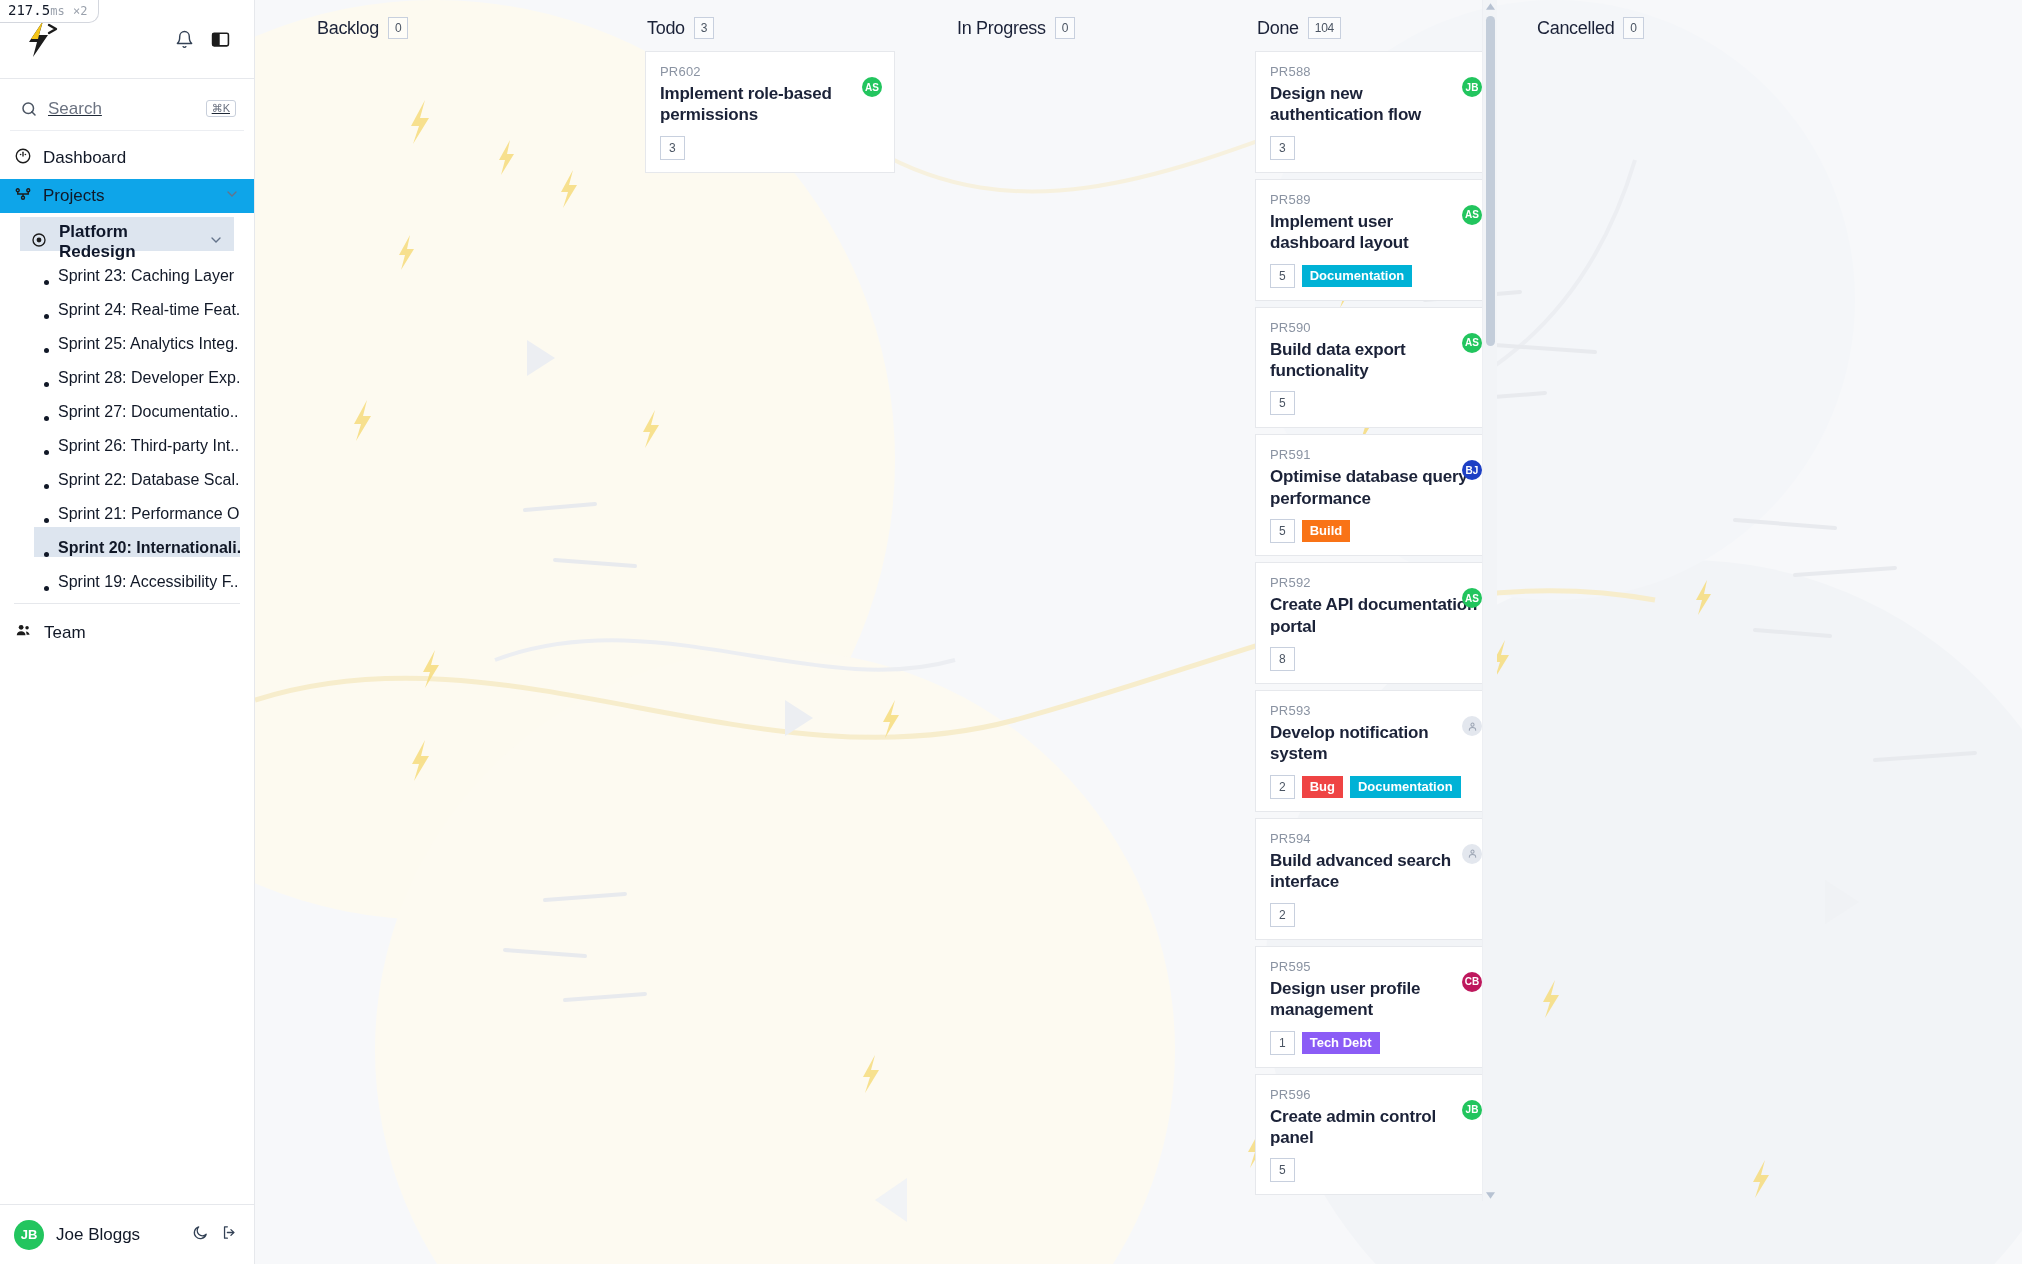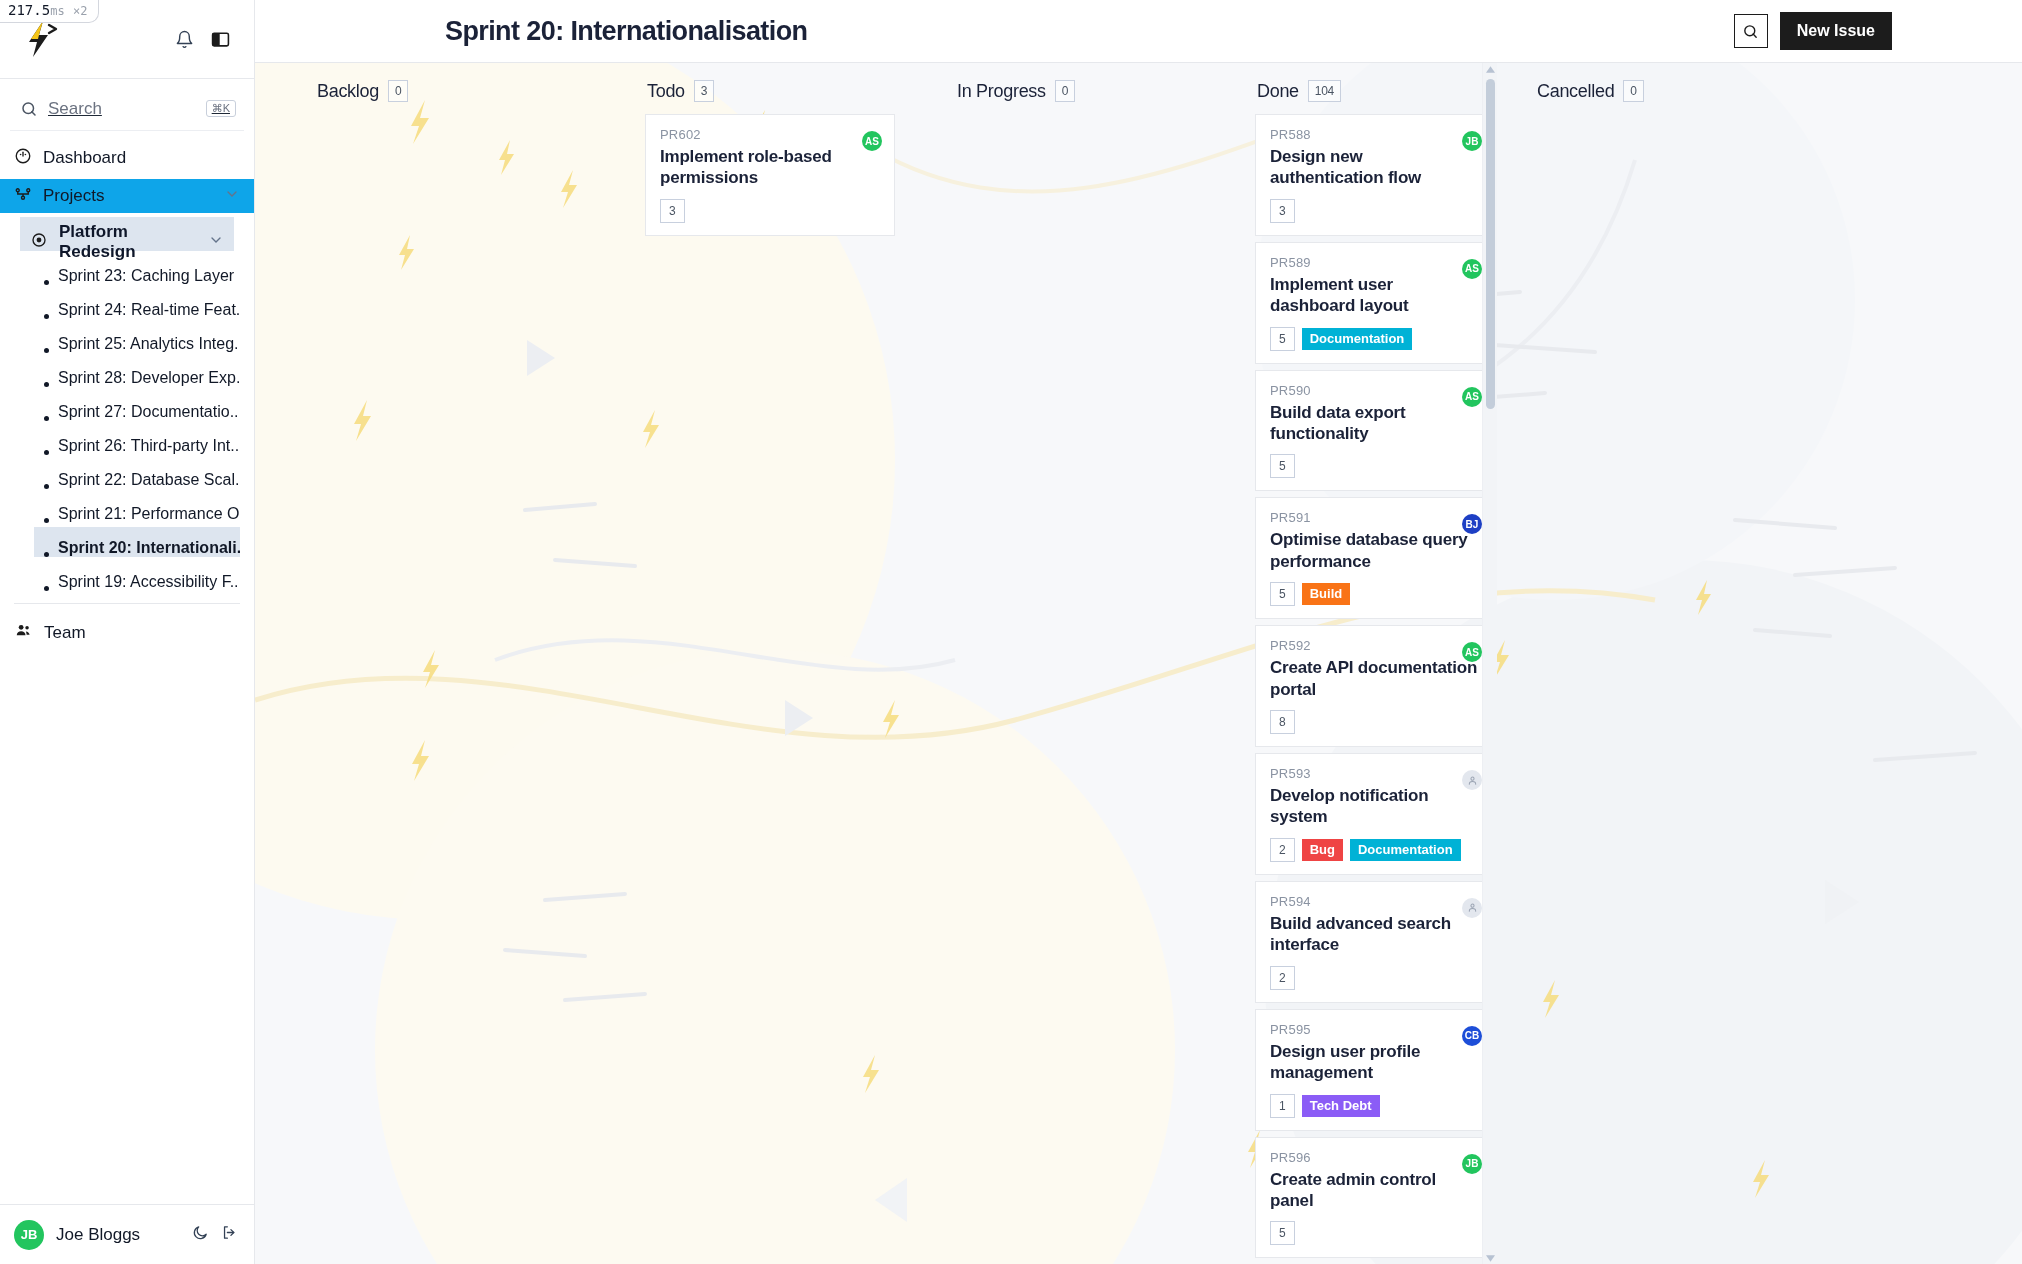--- a/index.html
+++ b/index.html
@@ -191,21 +191,21 @@
   .est {
     border: 1px solid #c8d0de; background: #fff;
     color: #4b5563; font-size: 12px; line-height: 12px;
     padding: 5px 8px; min-width: 22px; text-align: center;
   }
   .label {
     color: #ffffff; font-size: 13px; font-weight: bold;
     padding: 4px 8px; line-height: 14px; white-space: nowrap;
   }
   .card-av {
-    position: absolute; top: 16px; right: 12px;
+    position: absolute; top: 25px; right: 12px;
     width: 20px; height: 20px; border-radius: 50%;
     color: #fff; font-size: 10px; font-weight: bold;
     display: flex; align-items: center; justify-content: center;
   }
   .card-av.empty {
     background: #e3e7ee; color: #9aa3b2;
   }
 
   
   .vscroll {
@@ -433,32 +433,20 @@
         <path d="M620 1055 l-12 22 h7 l-5 16 l14 -23 h-8 z"></path>
       </g>
       <g fill="#eceef2">
         <path d="M272 340 l28 18 l-28 18 z"></path>
         <path d="M530 700 l28 18 l-28 18 z"></path>
         <path d="M620 1200 l32 -22 l0 44 z" fill="#f1f3f6"></path>
         <path d="M1570 880 l34 22 l-34 22 z" fill="#f0f2f5"></path>
       </g>
     </svg>
 
-    <div class="topbar">
-      <div class="topbar-title">Sprint 20: Internationalisation</div>
-      <div class="topbar-right">
-        <div class="search-sq">
-          <svg width="17" height="17" viewBox="0 0 24 24" fill="none" stroke="#1c1c1c" stroke-width="2">
-            <circle cx="11" cy="11" r="7"></circle>
-              <path d="M20 20l-4.3-4.3" stroke-linecap="round"></path>
-          </svg>
-        </div>
-        <button class="new-issue">New Issue</button>
-      </div>
-    </div>
 
     <div class="board" id="board">
         <div class="col" style="width: 330px; padding-left: 60px;">
           <div class="col-head">
             <span>Backlog</span>
             <span class="count-chip">0</span>
           </div>
           <div class="col-body"></div>
         </div>
         <div class="col" style="width: 310px; padding-left: 60px;">
@@ -560,21 +548,21 @@
                 </svg>
               </div>
             </div>
             <div class="card">
               <div class="card-ref">PR595</div>
               <div class="card-title">Design user profile management</div>
               <div class="card-foot">
                 <span class="est">1</span>
                 <span class="label" style="background: #8b5cf6;">Tech Debt</span>
               </div>
-              <div class="card-av" style="background: #1d4ed8;">CB</div>
+              <div class="card-av" style="background: #be185d;">CB</div>
             </div>
             <div class="card">
               <div class="card-ref">PR596</div>
               <div class="card-title">Create admin control panel</div>
               <div class="card-foot">
                 <span class="est">5</span>
               </div>
               <div class="card-av" style="background: rgb(34, 197, 94);">JB</div>
             </div>
           </div>

